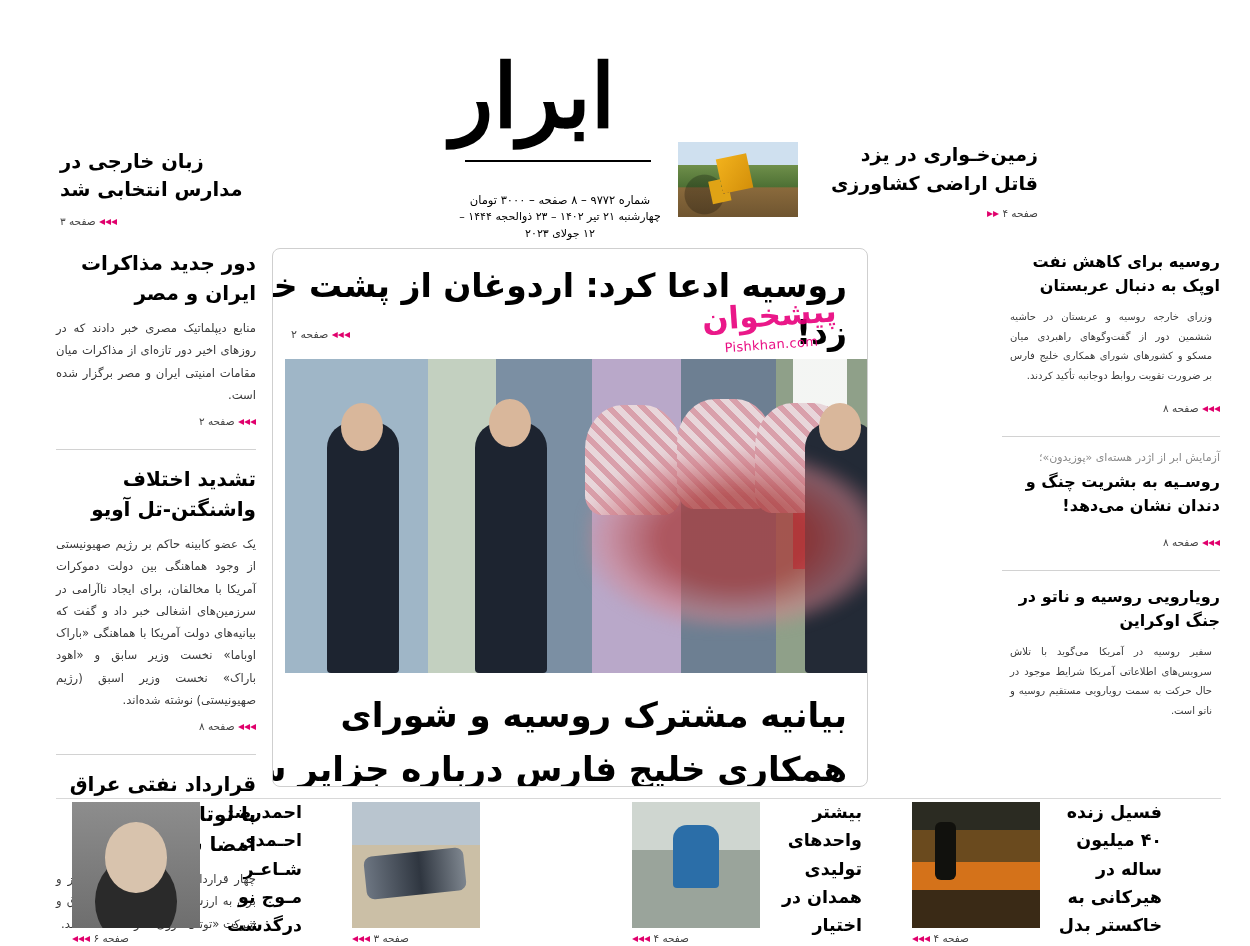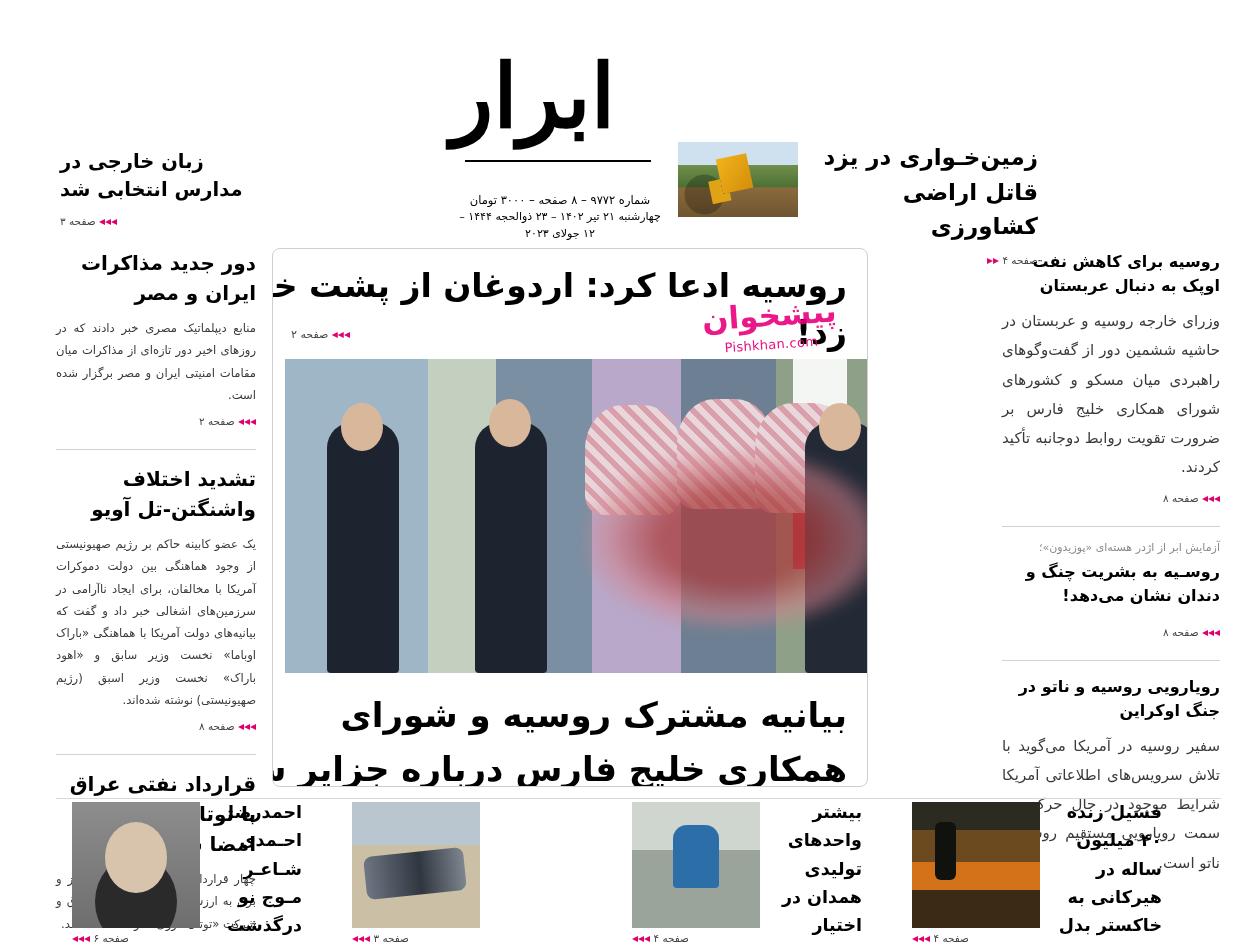--- a/index.html
+++ b/index.html
@@ -46,21 +46,21 @@
   .teaser-topright{
     position:absolute;right:28px;top:142px;width:360px;height:84px;direction:rtl;
   }
   .tr-img{
     position:absolute;left:0;top:0;width:120px;height:75px;overflow:hidden;border:0;
     background:#7a9b4e;
   }
   .tr-text{
     position:absolute;right:0;top:-2px;width:222px;text-align:right;
   }
-  .tr-text .t{font-size:23px;font-weight:700;line-height:1.5;color:#000;}
+  .tr-text .t{font-size:19px;font-weight:700;line-height:1.5;color:#000;}
 
   
   .col-left{
     position:absolute;left:56px;top:248px;width:200px;direction:rtl;text-align:right;
   }
   .art{margin-bottom:20px;}
   .art h3{
     margin:0 0 9px 0;font-size:20px;line-height:1.5;font-weight:700;color:#000;
   }
   .art p{
@@ -68,21 +68,21 @@
   }
   .art .pagetag{margin-top:8px;}
   .hr-thin{height:1px;background:#d2d2d2;margin:14px 0 14px 0;}
 
   
   .col-right{
     position:absolute;right:30px;top:250px;width:218px;direction:rtl;text-align:right;
   }
   .kicker{font-size:11px;color:#8a8a8a;margin:0 0 6px 0;}
   .col-right h3{font-size:16px;line-height:1.5;margin:0 0 9px 0;font-weight:700;}
-  .col-right p{font-size:15px;line-height:1.95;margin:0;color:#3a3a3a;text-align:justify;}
+  .col-right p{font-size:10px;line-height:1.95;margin:8px;color:#3a3a3a;text-align:justify;}
 
   
   .lead{
     position:absolute;left:272px;top:248px;width:596px;height:539px;
     border:1px solid #cfcfcf;border-radius:8px;background:#fff;box-sizing:border-box;
     overflow:hidden;
   }
   .lead-head{
     position:absolute;right:20px;top:14px;width:668px;direction:rtl;text-align:right;
   }

